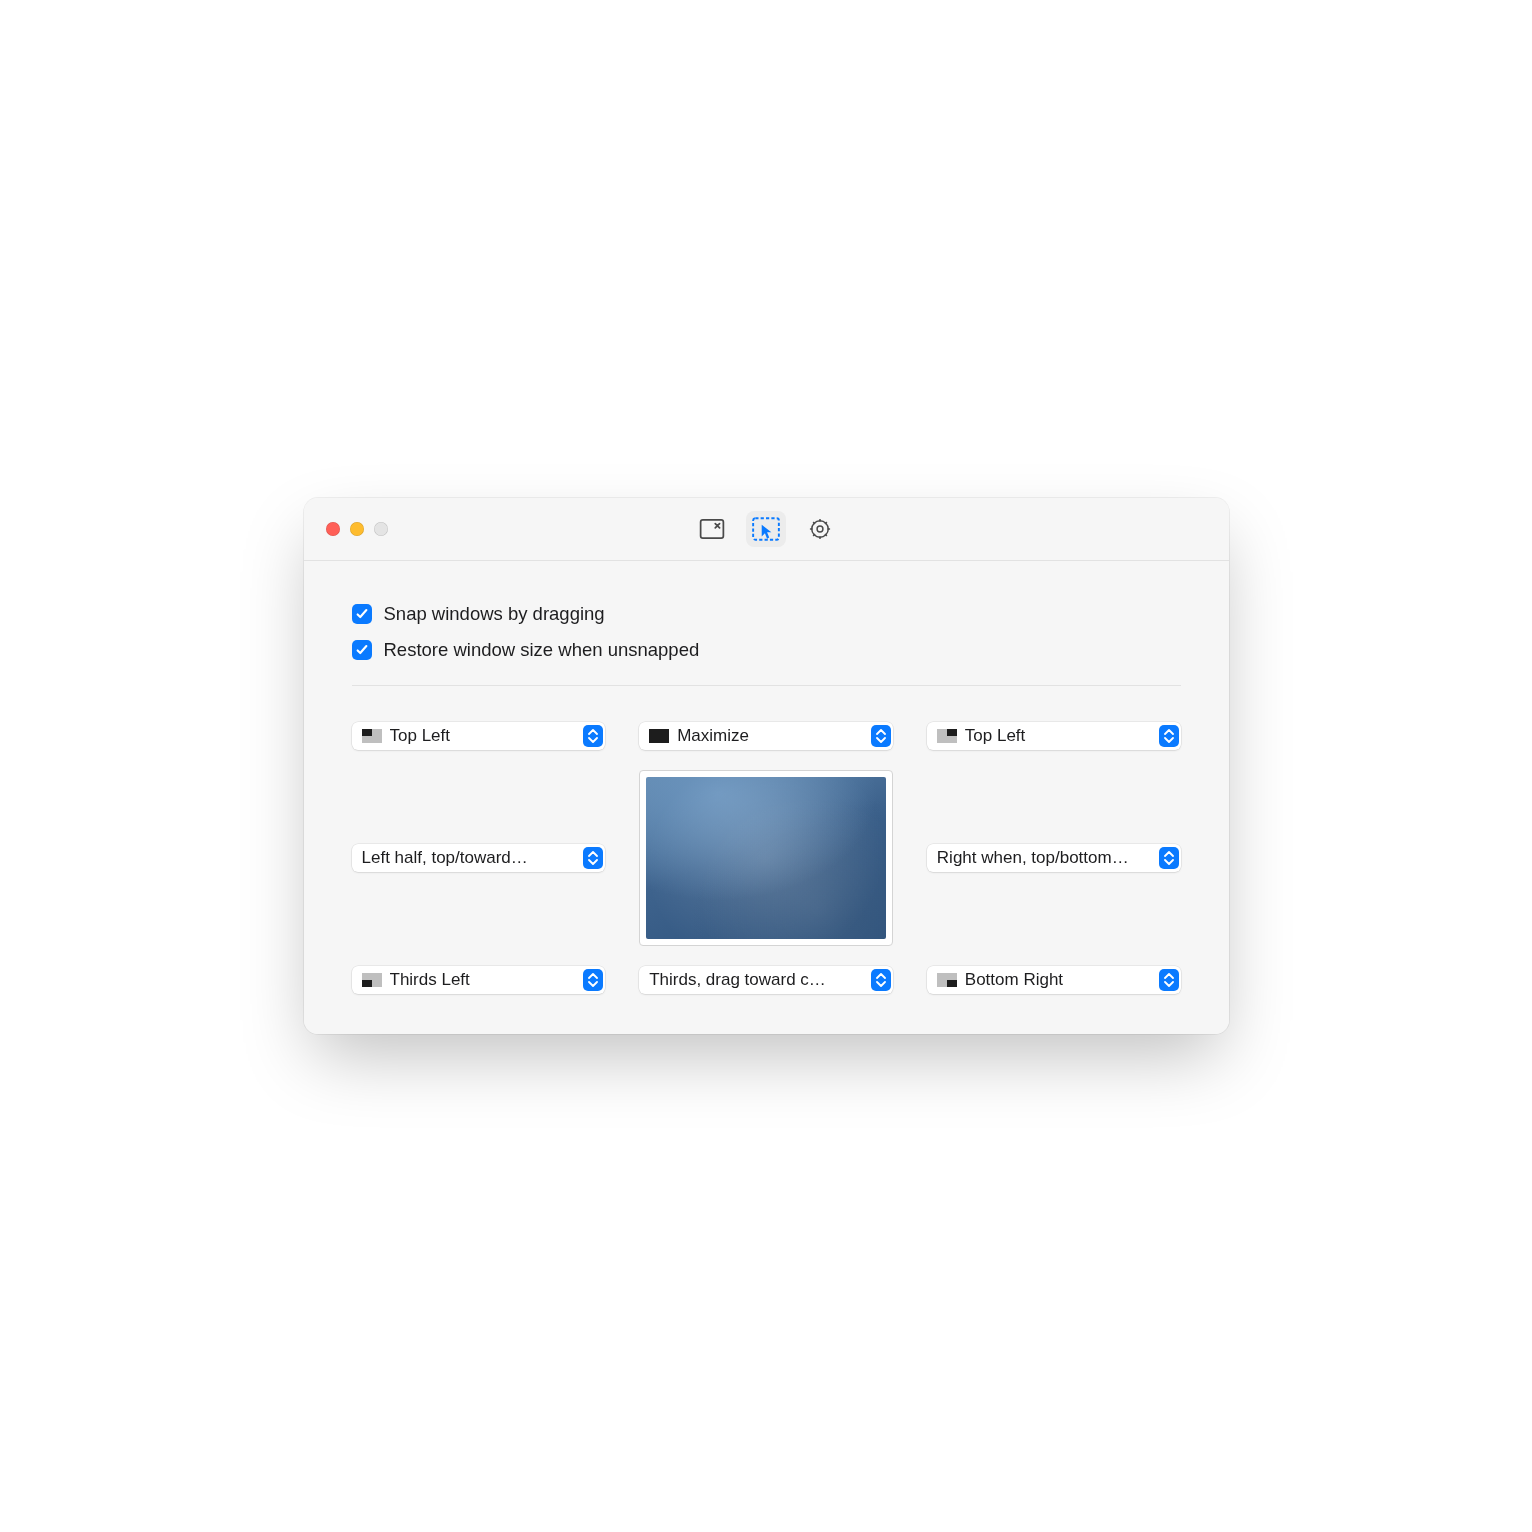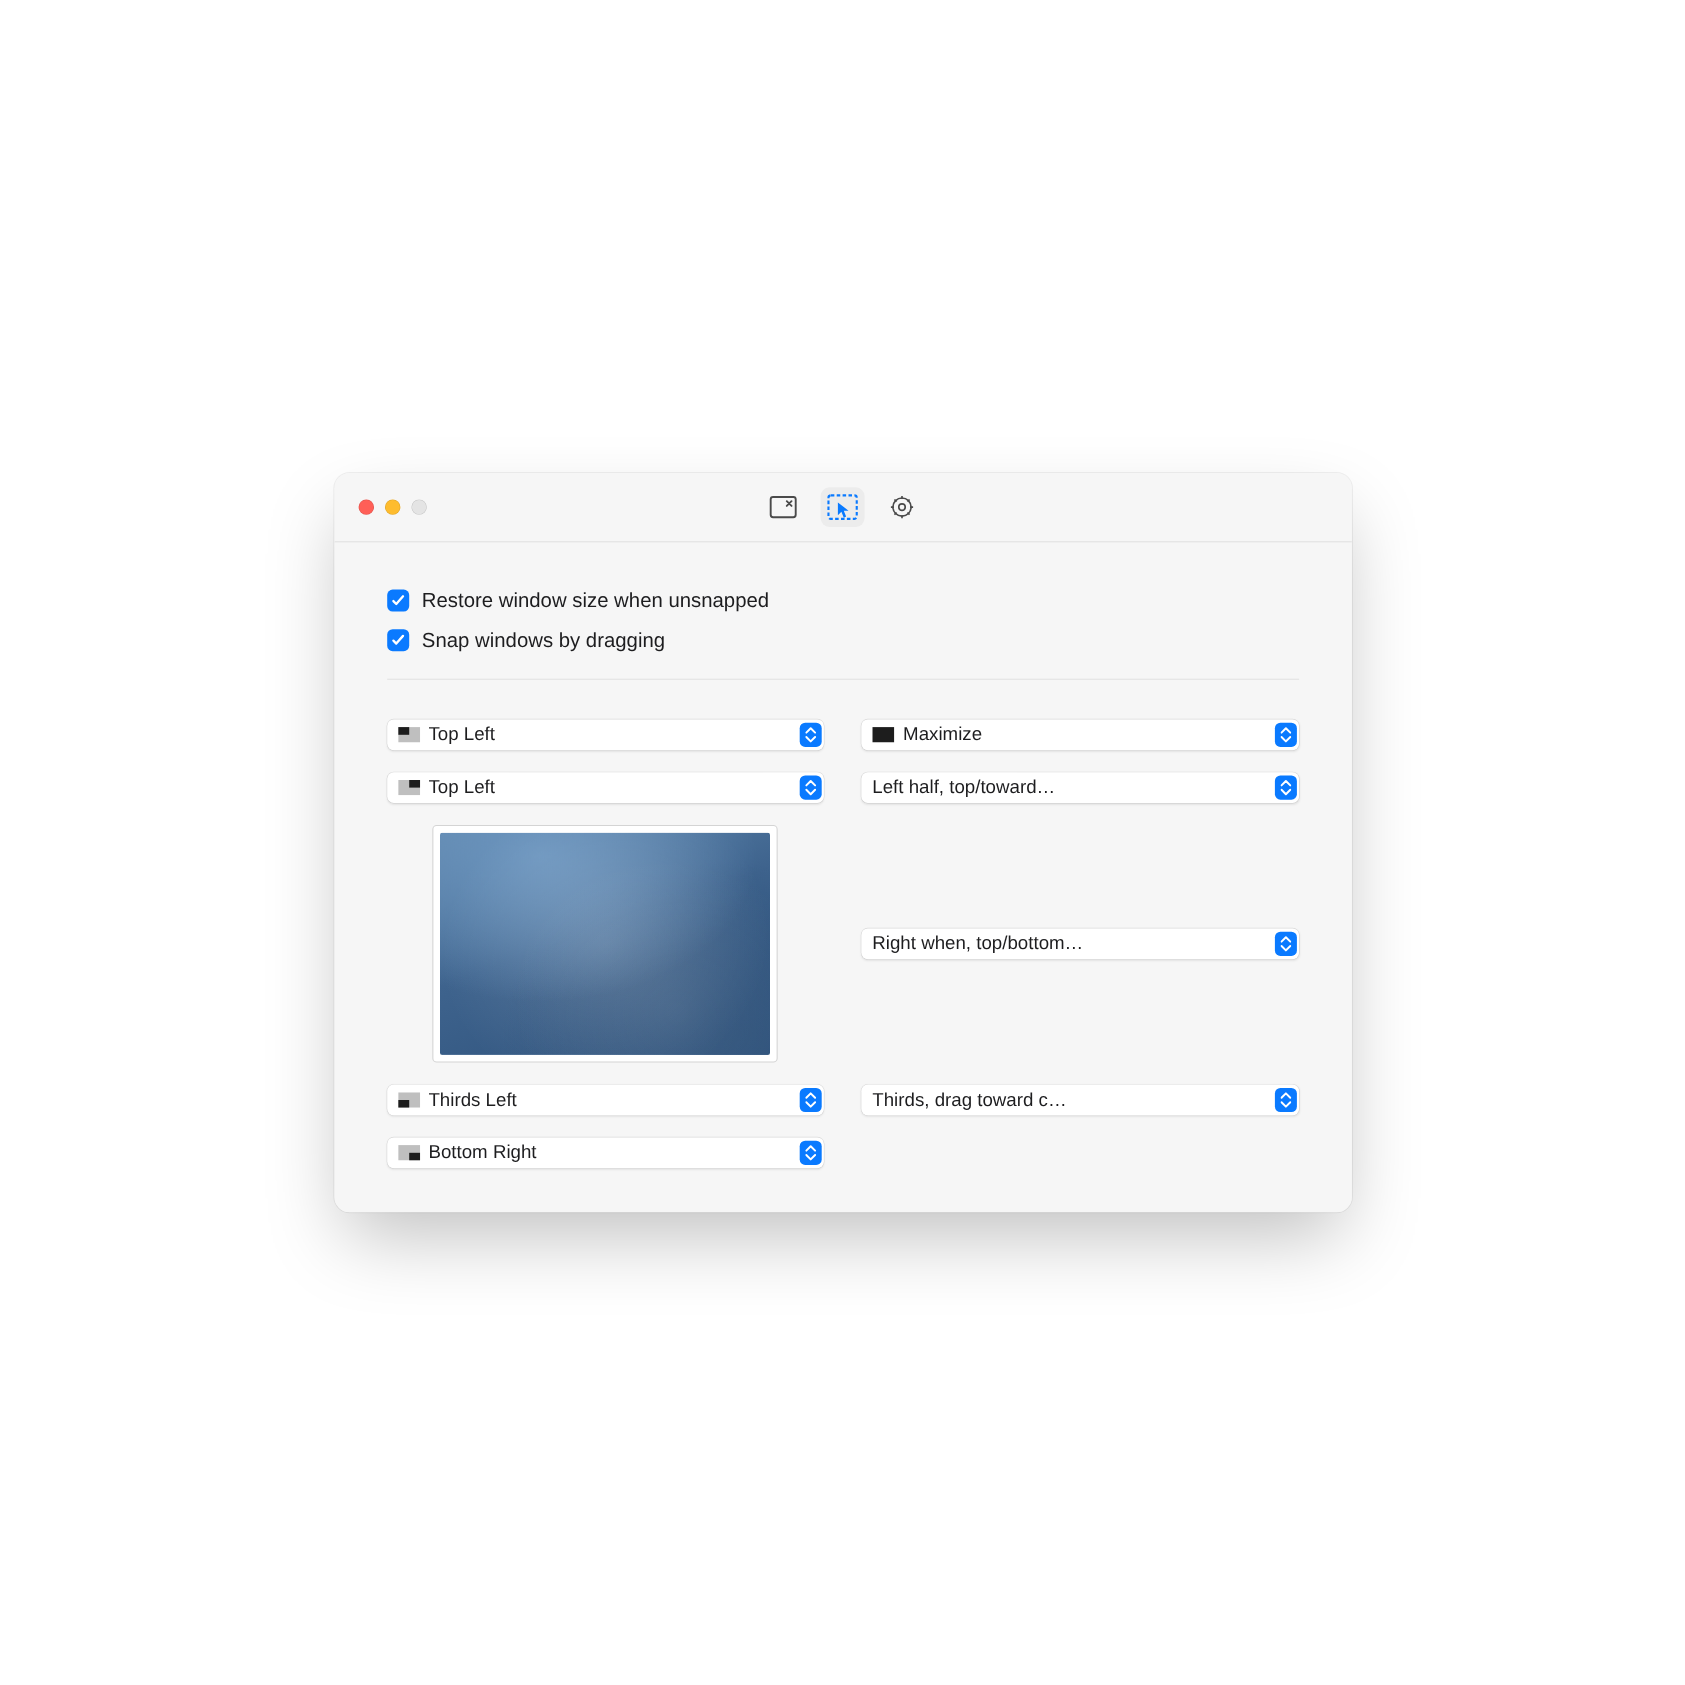--- a/index.html
+++ b/index.html
@@ -43,21 +43,21 @@
   .tl.yel{background:#febc2e;box-shadow:inset 0 0 0 .5px rgba(0,0,0,.15)}
   .tl.gry{background:#e4e4e4;box-shadow:inset 0 0 0 .5px rgba(0,0,0,.15)}
   .toolbar{margin:0 auto;display:flex;gap:14px;align-items:center}
   .tbtn{width:40px;height:36px;border-radius:8px;display:flex;align-items:center;justify-content:center;cursor:default}
   .tbtn.sel{background:var(--toolbar-sel)}
   .content{padding:42px 48px 40px;background:var(--inner)}
   .check-row{display:flex;align-items:center;gap:12px;margin-bottom:14px}
   .chk{width:20px;height:20px;border-radius:5px;background:var(--accent);display:flex;align-items:center;justify-content:center;flex:0 0 auto}
   .chk svg{width:14px;height:14px}
   .rule{height:1px;background:var(--hair2);margin:24px 0 36px}
-  .grid{display:grid;grid-template-columns:1fr 1fr;gap:20px 34px;align-items:center}
+  .grid{display:grid;grid-template-columns:1fr 1fr 1fr;gap:20px 34px;align-items:center}
   .cell{display:flex;align-items:center;justify-content:center}
   .dd{
     width:100%;
     height:28px;
     background:#fff;
     border-radius:6px;
     box-shadow:0 1px 2px rgba(0,0,0,.08),0 0 0 .5px rgba(0,0,0,.1);
     display:flex;align-items:center;gap:8px;
     padding:0 2px 0 10px;
     overflow:hidden;
@@ -134,30 +134,30 @@
   </div>
 
   <div class="content">
 
     <div class="check-row">
       <span class="chk">
         <svg viewBox="0 0 16 16">
             <path d="M3 8.5 l3 3 l7 -8" fill="none" stroke="#fff" stroke-width="2.4" stroke-linecap="round" stroke-linejoin="round"></path>
           </svg>
       </span>
-      <span>Restore window size when unsnapped</span>
+      <span>Snap windows by dragging</span>
     </div>
 
     <div class="check-row">
       <span class="chk">
         <svg viewBox="0 0 16 16">
             <path d="M3 8.5 l3 3 l7 -8" fill="none" stroke="#fff" stroke-width="2.4" stroke-linecap="round" stroke-linejoin="round"></path>
           </svg>
       </span>
-      <span>Snap windows by dragging</span>
+      <span>Restore window size when unsnapped</span>
     </div>
 
     <div class="rule"></div>
 
     <div class="grid">
 
       <div class="cell">
         <div class="dd">
           <span class="glyph">
             <svg viewBox="0 0 20 14">

